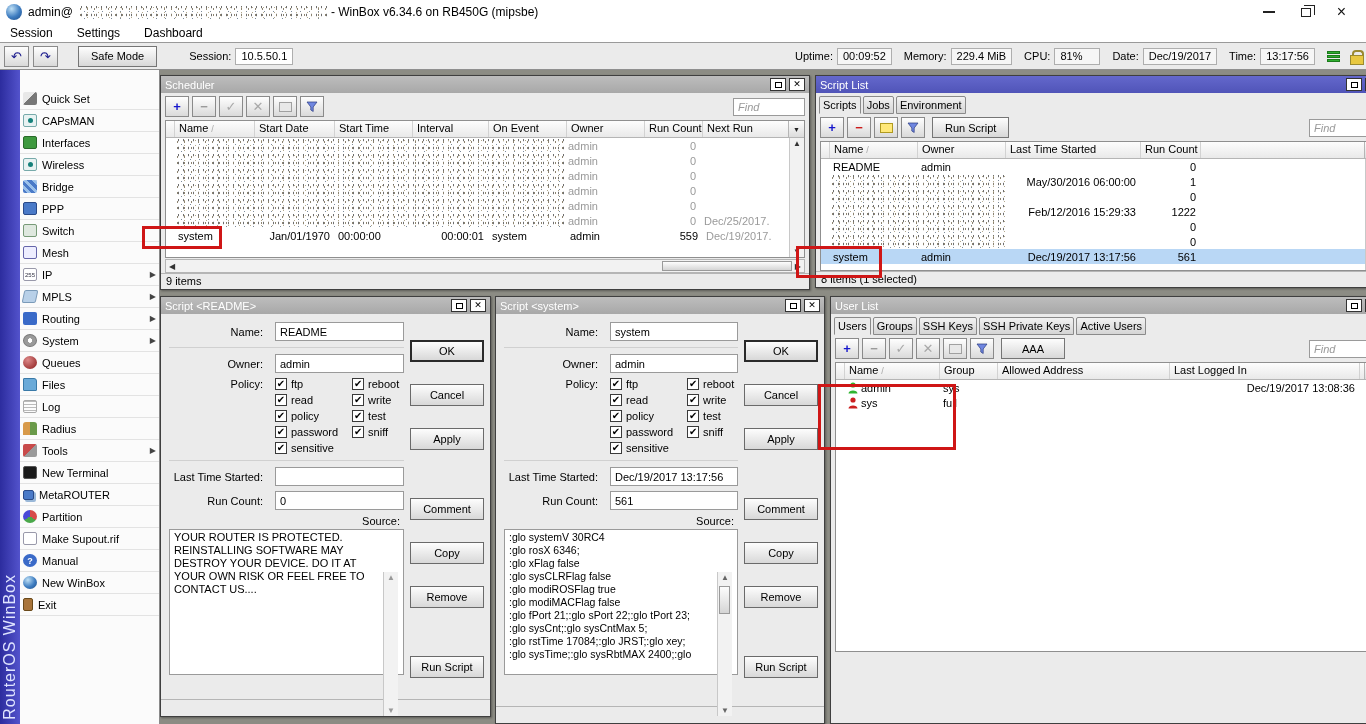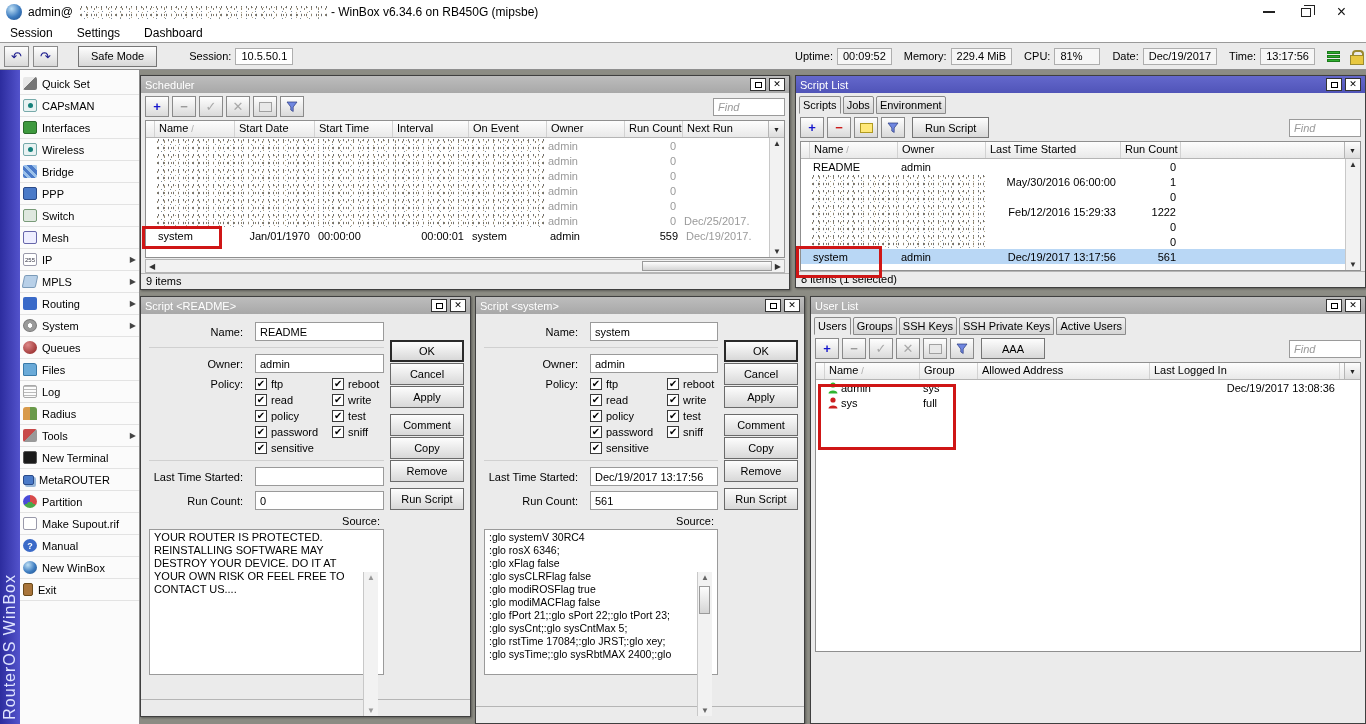--- a/index.html
+++ b/index.html
@@ -44,21 +44,21 @@
   .green-bars i { height:3px; background:#2fae2f; border:0.5px solid #1b7a1b; }
   .lock { width:12px; height:13px; position:relative; margin-left:6px; }
   .lock::before { content:""; position:absolute; left:2px; top:0; width:8px; height:7px; border:2px solid #9a8a30; border-bottom:none; border-radius:4px 4px 0 0; }
   .lock::after { content:""; position:absolute; left:0; top:5px; width:12px; height:8px; background:#e8c840; border:1px solid #9a8a30; }
 
   
   .main { display:flex; height:654px; }
   .brand-strip { width:20px; background:linear-gradient(90deg,#2c2c9e,#5353cc); position:relative; flex:none; }
   .brand-text { position:absolute; bottom:4px; left:1px; writing-mode:vertical-rl; transform:rotate(180deg);
     color:#dfe4ff; font-size:16px; letter-spacing:1px; white-space:nowrap; }
-  .sidebar { width:120px; background:#fbfbfb; border-right:1px solid #8a8a8a; flex:none; padding-top:3px; }
+  .sidebar { width:140px; background:#fbfbfb; border-right:1px solid #8a8a8a; flex:none; padding-top:18px; }
   .side-item { height:22px; display:flex; align-items:center; gap:5px; padding:0 3px; border-bottom:1px solid #e3e3e3; }
   .side-arrow { margin-left:auto; color:#444; font-size:8px; }
   .si { width:14px; height:13px; flex:none; border-radius:2px; display:flex; align-items:center; justify-content:center; font-size:7px; color:#fff; }
 
   .mdi { flex:1; position:relative; background:#8c8c84; overflow:hidden; }
 
   
   .win { position:absolute; background:#ebebeb; border:1px solid #3f3f3f; display:flex; flex-direction:column; box-shadow:1px 1px 2px rgba(0,0,0,.35); }
   .win-title { height:17px; flex:none; background:linear-gradient(#bdbdbd,#a8a8a8); color:#fff; display:flex; align-items:center; padding:0 4px; gap:3px; }
   .win-title.active { background:linear-gradient(#6468cc,#5054b8); }
@@ -100,21 +100,21 @@
   
   .form-body { flex:1; position:relative; padding:8px 86px 0 8px; }
   .frow { display:flex; align-items:center; margin-bottom:5px; }
   .flabel { width:106px; text-align:right; padding-right:12px; flex:none; }
   .finput { flex:1; border:1px solid #9a9a9a; background:#fff; height:19px; padding:2px 4px; display:flex; align-items:center; overflow:hidden; white-space:nowrap; }
   .hr { border-top:1px solid #d0d0d0; margin:6px 0; }
   .pol-wrap { display:flex; gap:14px; }
   .pol-col { display:flex; flex-direction:column; gap:4px; }
   .pol-item { display:flex; align-items:center; gap:4px; }
   .cb { width:12px; height:12px; border:1px solid #3a3a3a; background:#fff; display:inline-flex; align-items:center; justify-content:center; font-size:10px; line-height:1; flex:none; }
-  .btncol { position:absolute; top:26px; right:6px; width:74px; display:flex; flex-direction:column; gap:1px; }
+  .btncol { position:absolute; top:26px; right:6px; width:74px; display:flex; flex-direction:column; gap:22px; }
   .sbtn { height:22px; border:1px solid #6a6a6a; background:linear-gradient(#fdfdfd,#d8d8d8); display:flex; align-items:center; justify-content:center; }
   .sbtn.default { border:2px solid #2a2a2a; }
   .btncol .gap { height:4px; }
   .src-label { text-align:right; padding-right:4px; margin:4px 0 2px 0; }
   .src-box { border:1px solid #9a9a9a; background:#fff; height:146px; position:relative; padding:1px 17px 1px 4px; white-space:pre-wrap; line-height:13px; overflow:hidden; }
   .src-scroll { position:absolute; right:0; top:0; bottom:0; width:15px; background:#f2f2f2; border-left:1px solid #c8c8c8; display:flex; flex-direction:column; justify-content:space-between; align-items:center; padding:1px 0; }
   .src-thumb { position:absolute; right:2px; top:14px; width:11px; height:28px; background:linear-gradient(#fdfdfd,#d5d5d5); border:1px solid #9a9a9a; }
   .bottom-strip { height:17px; flex:none; border-top:1px solid #b5b5b5; background:#ebebeb; }
 
   

